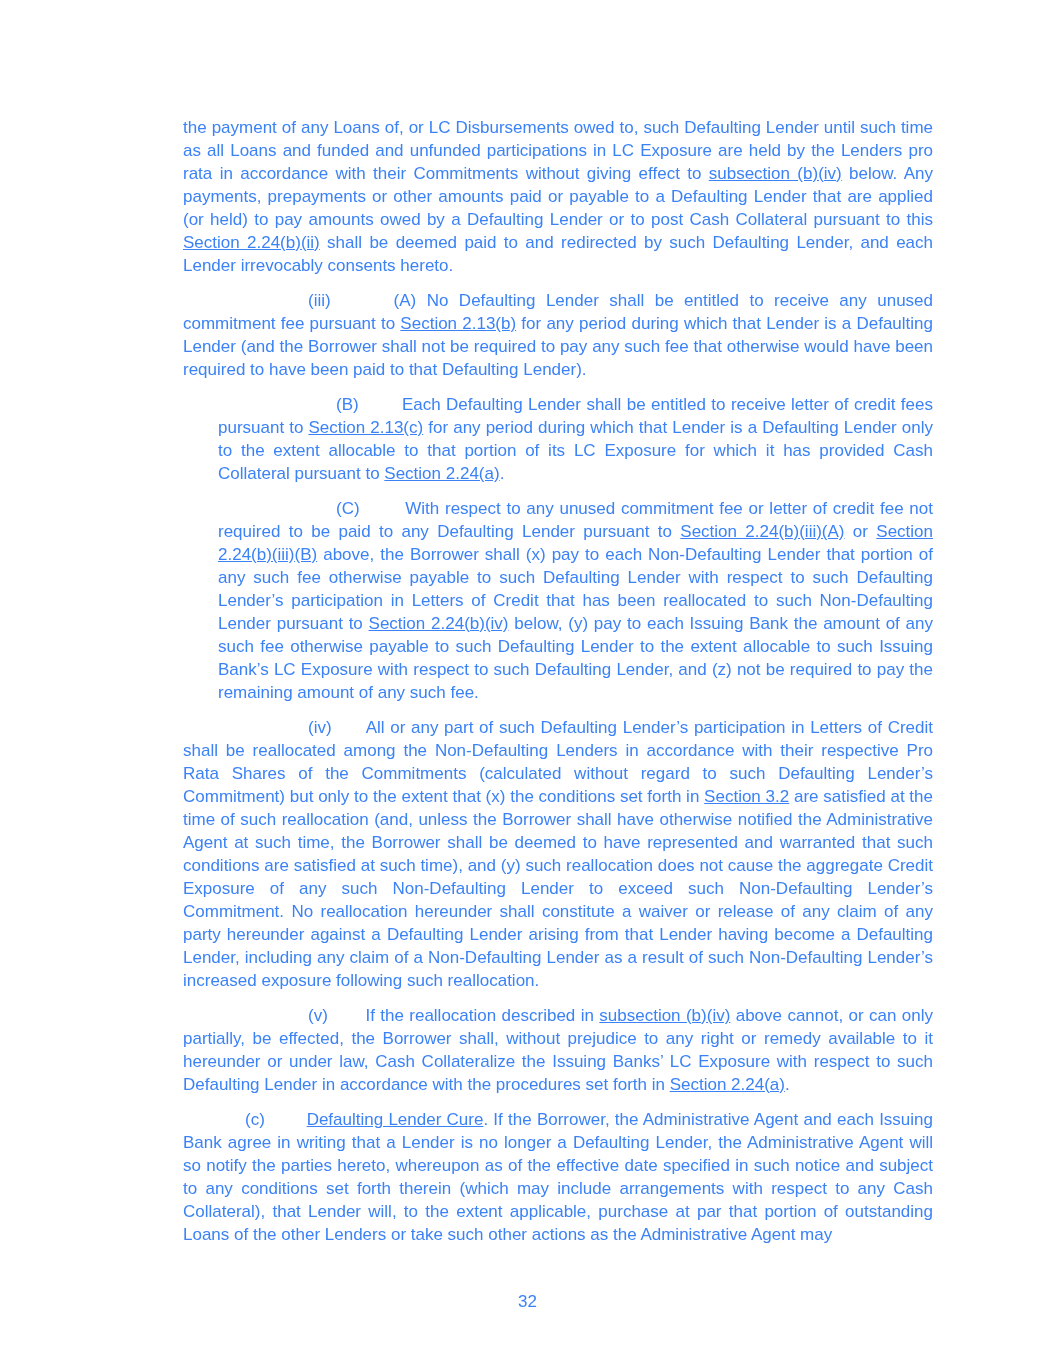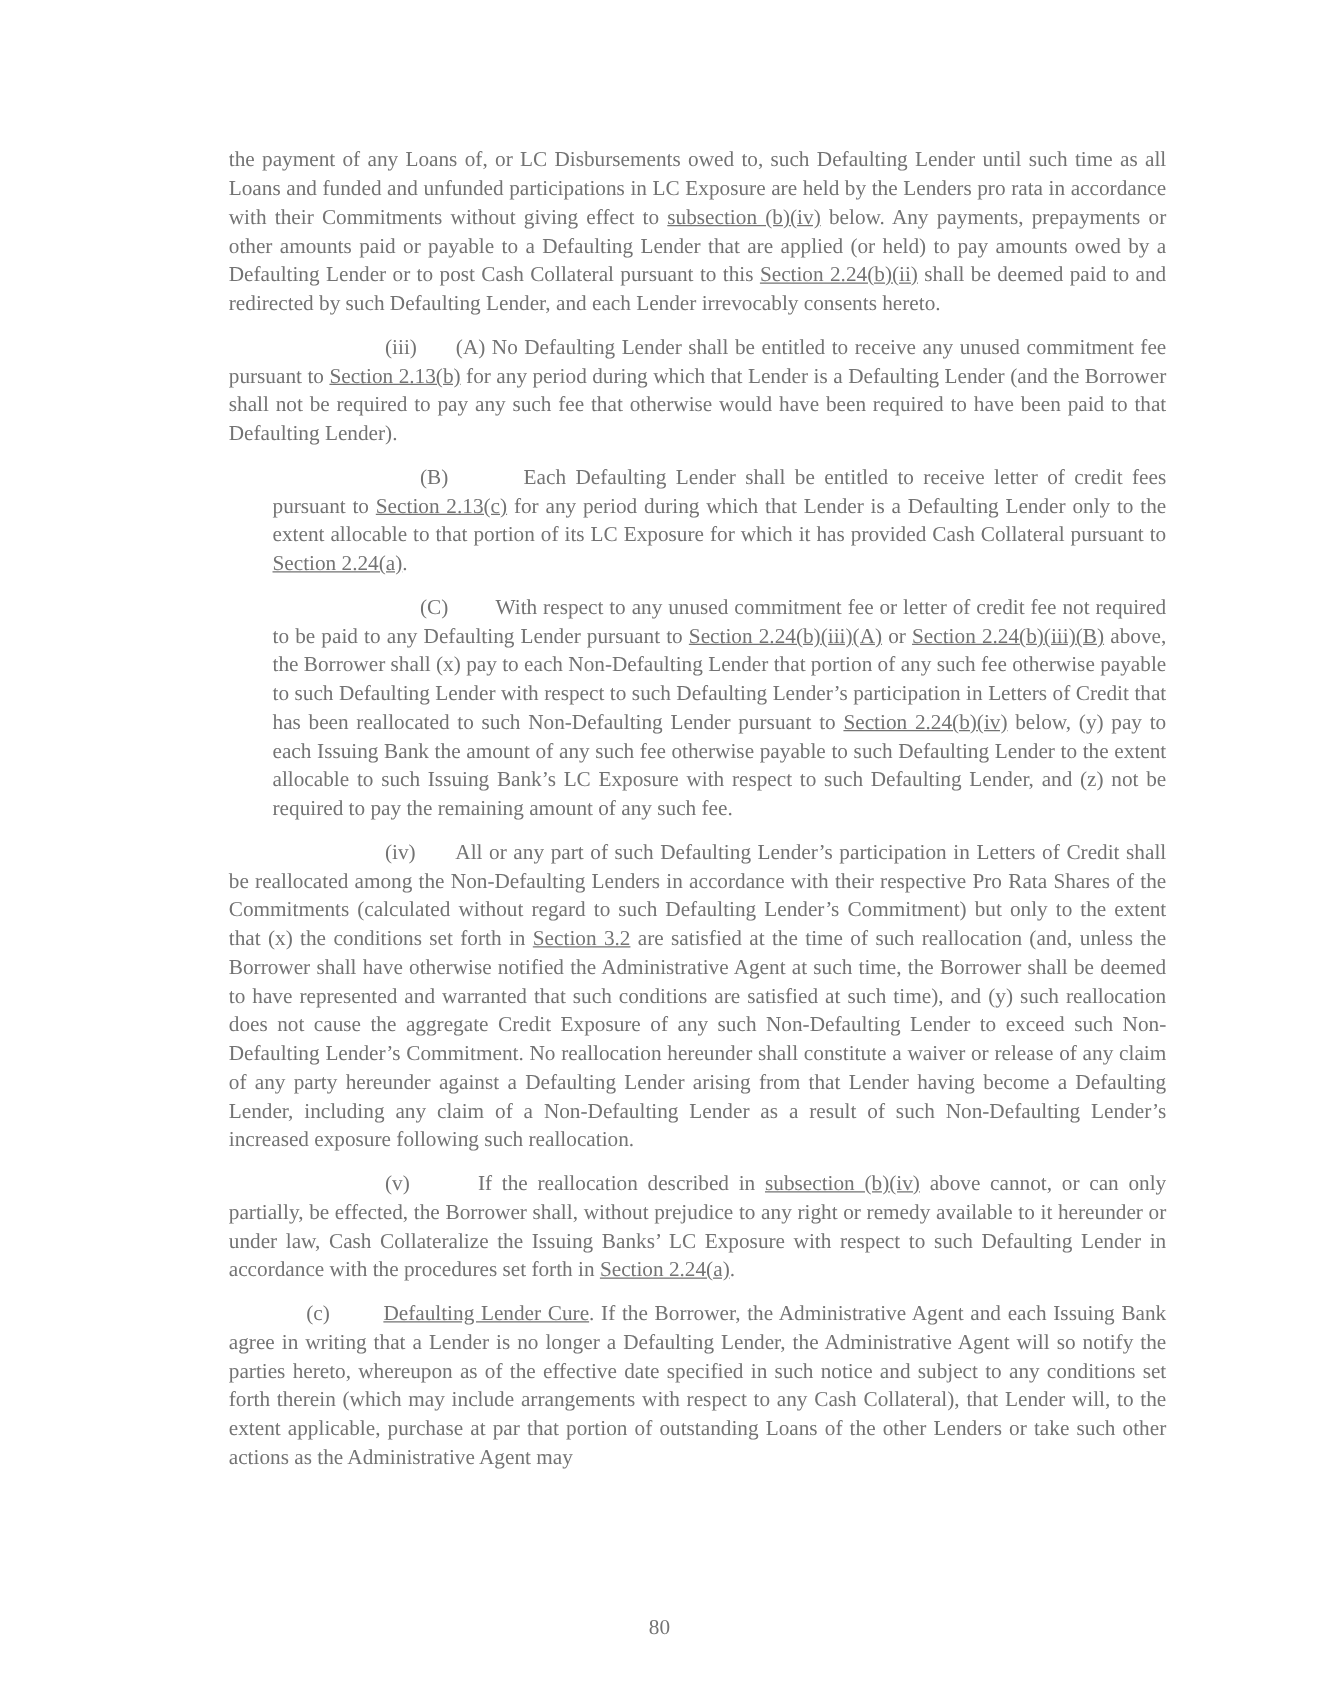--- a/index.html
+++ b/index.html
@@ -5,22 +5,22 @@
   html, body {
     margin: 0;
     padding: 0;
     background: #ffffff;
   }
   .page {
     position: relative;
     width: 1055px;
     height: 1365px;
     background: #ffffff;
-    color: #737373;
-    font-family: Liberation Serif, serif;
+    color: #3b82f6;
+    font-family: Liberation Sans, sans-serif;
     overflow: hidden;
   }
   .content {
     position: absolute;
     left: 183px;
     top: 116px;
     width: 750px;
   }
   p.para {
     font-size: 17px;
@@ -49,14 +49,14 @@
 <div class="page">
   <div class="content">
     <p class="para"><span>the payment of any Loans of, or LC Disbursements owed to, such Defaulting Lender until such time as all Loans and funded and unfunded participations in LC Exposure are held by the Lenders pro rata in accordance with their Commitments without giving effect to </span><span class="u">subsection (b)(iv)</span><span> below. Any payments, prepayments or other amounts paid or payable to a Defaulting Lender that are applied (or held) to pay amounts owed by a Defaulting Lender or to post Cash Collateral pursuant to this </span><span class="u">Section 2.24(b)(ii)</span><span> shall be deemed paid to and redirected by such Defaulting Lender, and each Lender irrevocably consents hereto.</span></p>
     <p class="para indent1"><span>(iii)&nbsp;&nbsp;&nbsp;&nbsp;&nbsp;&nbsp;(A) No Defaulting Lender shall be entitled to receive any unused commitment fee pursuant to </span><span class="u">Section 2.13(b)</span><span> for any period during which that Lender is a Defaulting Lender (and the Borrower shall not be required to pay any such fee that otherwise would have been required to have been paid to that Defaulting Lender).</span></p>
     <p class="para block"><span>(B)&nbsp;&nbsp;&nbsp;&nbsp;&nbsp;&nbsp;&nbsp;&nbsp;Each Defaulting Lender shall be entitled to receive letter of credit fees pursuant to </span><span class="u">Section 2.13(c)</span><span> for any period during which that Lender is a Defaulting Lender only to the extent allocable to that portion of its LC Exposure for which it has provided Cash Collateral pursuant to </span><span class="u">Section 2.24(a)</span><span>.</span></p>
     <p class="para block"><span>(C)&nbsp;&nbsp;&nbsp;&nbsp;&nbsp;&nbsp;&nbsp;&nbsp;With respect to any unused commitment fee or letter of credit fee not required to be paid to any Defaulting Lender pursuant to </span><span class="u">Section 2.24(b)(iii)(A)</span><span> or </span><span class="u">Section 2.24(b)(iii)(B)</span><span> above, the Borrower shall (x) pay to each Non-Defaulting Lender that portion of any such fee otherwise payable to such Defaulting Lender with respect to such Defaulting Lender’s participation in Letters of Credit that has been reallocated to such Non-Defaulting Lender pursuant to </span><span class="u">Section 2.24(b)(iv)</span><span> below, (y) pay to each Issuing Bank the amount of any such fee otherwise payable to such Defaulting Lender to the extent allocable to such Issuing Bank’s LC Exposure with respect to such Defaulting Lender, and (z) not be required to pay the remaining amount of any such fee.</span></p>
     <p class="para indent1"><span>(iv)&nbsp;&nbsp;&nbsp;&nbsp;&nbsp;&nbsp;All or any part of such Defaulting Lender’s participation in Letters of Credit shall be reallocated among the Non-Defaulting Lenders in accordance with their respective Pro Rata Shares of the Commitments (calculated without regard to such Defaulting Lender’s Commitment) but only to the extent that (x) the conditions set forth in </span><span class="u">Section 3.2</span><span> are satisfied at the time of such reallocation (and, unless the Borrower shall have otherwise notified the Administrative Agent at such time, the Borrower shall be deemed to have represented and warranted that such conditions are satisfied at such time), and (y) such reallocation does not cause the aggregate Credit Exposure of any such Non-Defaulting Lender to exceed such Non-Defaulting Lender’s Commitment.  No reallocation hereunder shall constitute a waiver or release of any claim of any party hereunder against a Defaulting Lender arising from that Lender having become a Defaulting Lender, including any claim of a Non-Defaulting Lender as a result of such Non-Defaulting Lender’s increased exposure following such reallocation.</span></p>
     <p class="para indent1"><span>(v)&nbsp;&nbsp;&nbsp;&nbsp;&nbsp;&nbsp;&nbsp;If the reallocation described in </span><span class="u">subsection (b)(iv)</span><span> above cannot, or can only partially, be effected, the Borrower shall, without prejudice to any right or remedy available to it hereunder or under law, Cash Collateralize the Issuing Banks’ LC Exposure with respect to such Defaulting Lender in accordance with the procedures set forth in </span><span class="u">Section 2.24(a)</span><span>.</span></p>
     <p class="para indentc"><span>(c)&nbsp;&nbsp;&nbsp;&nbsp;&nbsp;&nbsp;&nbsp;&nbsp;</span><span class="u">Defaulting Lender Cure</span><span>.  If the Borrower, the Administrative Agent and each Issuing Bank agree in writing that a Lender is no longer a Defaulting Lender, the Administrative Agent will so notify the parties hereto, whereupon as of the effective date specified in such notice and subject to any conditions set forth therein (which may include arrangements with respect to any Cash Collateral), that Lender will, to the extent applicable, purchase at par that portion of outstanding Loans of the other Lenders or take such other actions as the Administrative Agent may</span></p>
   </div>
-  <div class="page-number">80</div>
+  <div class="page-number">32</div>
 </div>
 
 </body></html>

